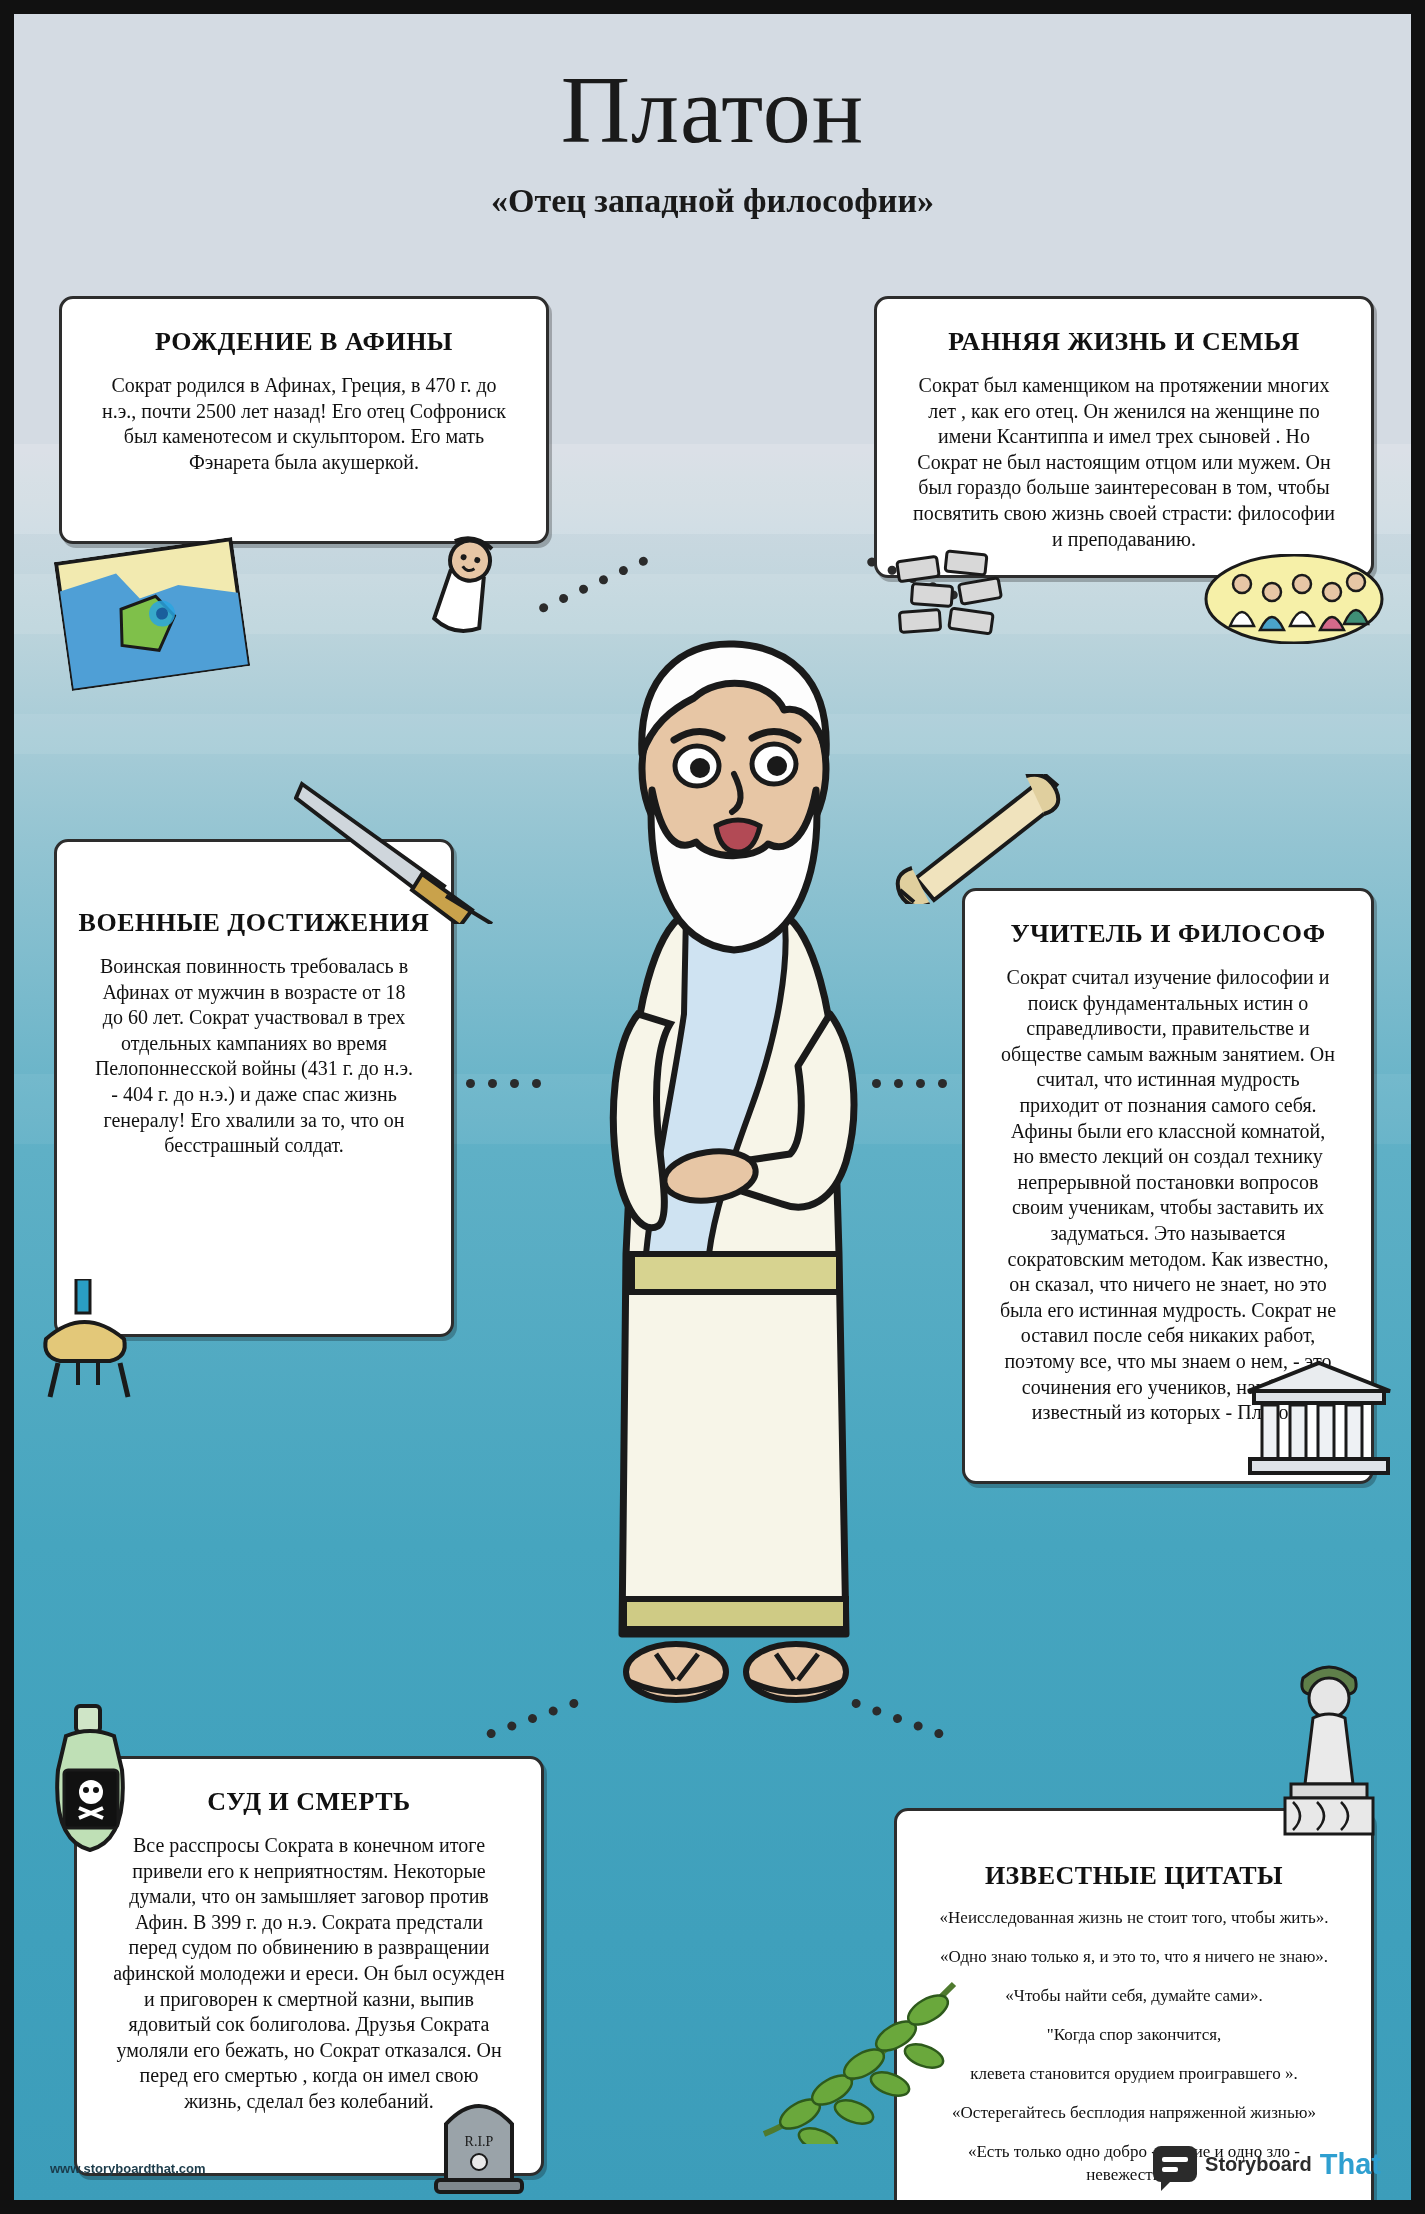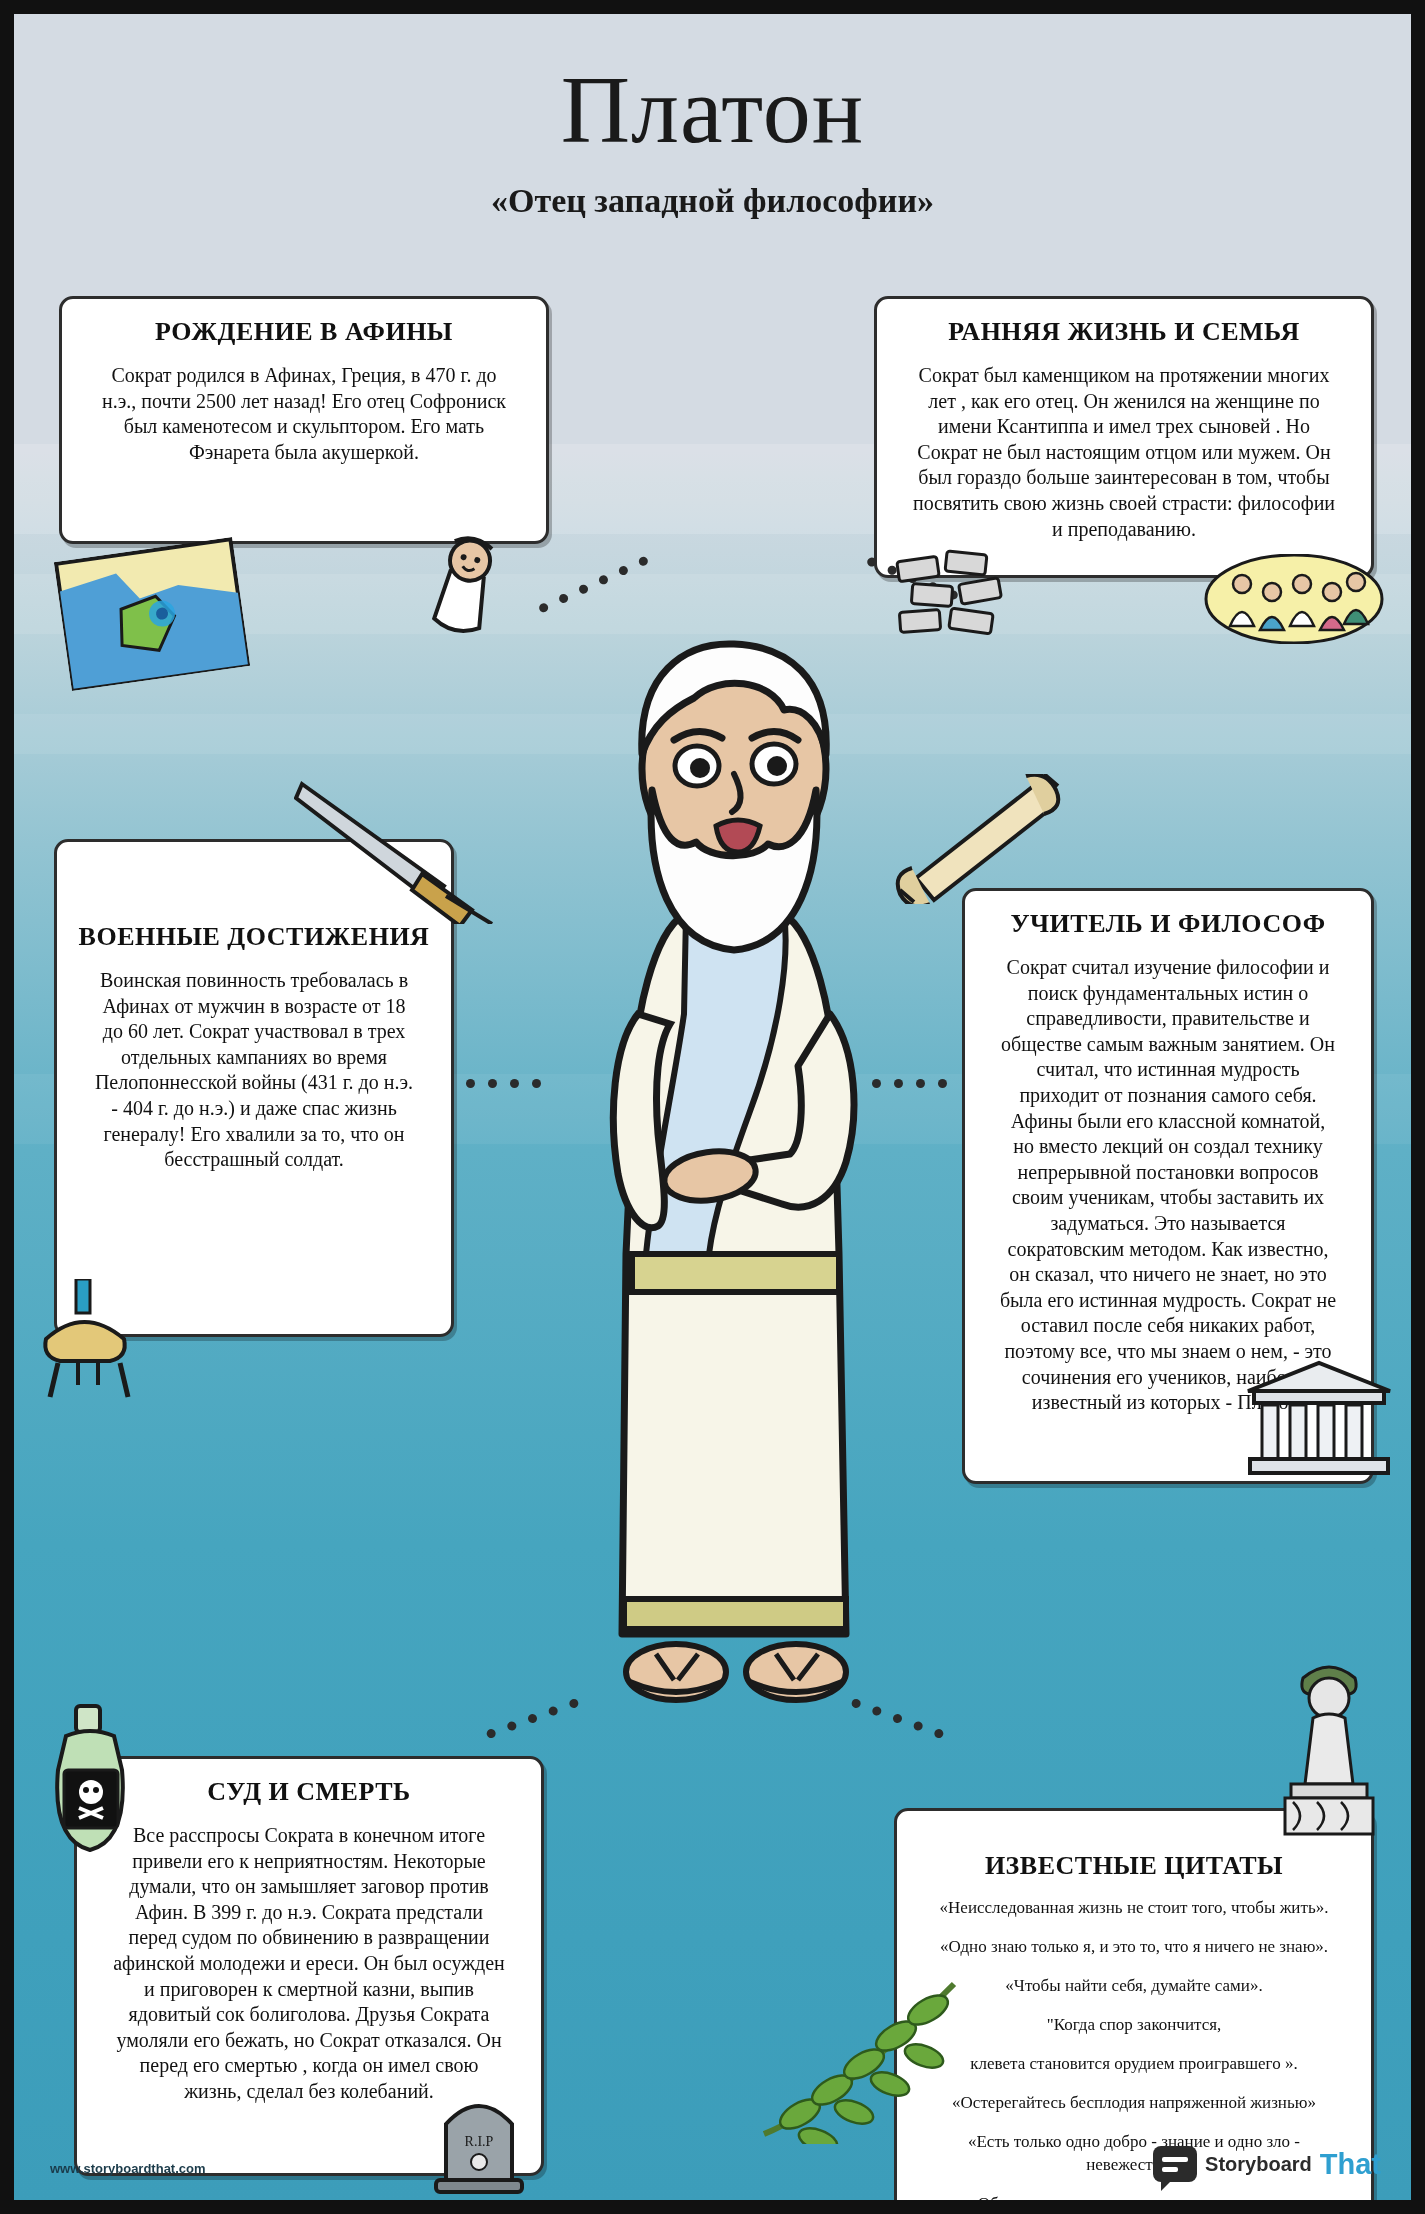--- a/index.html
+++ b/index.html
@@ -47,21 +47,21 @@
   .dates b{font-size:38px;}
 
   
   .panel{
     position:absolute;
     background:#fff;
     border:3px solid #2d2d2d;
     border-radius:14px;
     box-shadow:3px 4px 0 rgba(0,0,0,0.25);
     box-sizing:border-box;
-    padding:14px 18px;
+    padding:24px 18px;
     overflow:hidden;
   }
   .panel h2{
     margin:4px 0 10px;
     text-align:center;
     font-size:26px;
     font-weight:bold;
     letter-spacing:.5px;
     color:#111;
   }
@@ -166,21 +166,21 @@
     <h2>РОЖДЕНИЕ В АФИНЫ</h2>
     <p>Сократ родился в Афинах, Греция, в 470 г. до н.э., почти 2500 лет назад! Его отец Софрониск был каменотесом и скульптором. Его мать Фэнарета была акушеркой.</p>
   </div>
 
   <div class="panel" id="p-early">
     <h2>РАННЯЯ ЖИЗНЬ И СЕМЬЯ</h2>
     <p>Сократ был каменщиком на протяжении многих лет , как его отец. Он женился на женщине по имени Ксантиппа и имел трех сыновей . Но Сократ не был настоящим отцом или мужем. Он был гораздо больше заинтересован в том, чтобы посвятить свою жизнь своей страсти: философии и преподаванию.</p>
   </div>
 
   <div class="panel" id="p-military">
-    <h2 style="margin-top:66px">ВОЕННЫЕ ДОСТИЖЕНИЯ</h2>
+    <h2 style="margin-top:42px">ВОЕННЫЕ ДОСТИЖЕНИЯ</h2>
     <p>Воинская повинность требовалась в Афинах от мужчин в возрасте от 18 до 60 лет. Сократ участвовал в трех отдельных кампаниях во время Пелопоннесской войны (431 г. до н.э. - 404 г. до н.э.) и даже спас жизнь генералу! Его хвалили за то, что он бесстрашный солдат.</p>
   </div>
 
   <div class="panel" id="p-teacher">
     <h2>УЧИТЕЛЬ И ФИЛОСОФ</h2>
     <p>Сократ считал изучение философии и поиск фундаментальных истин о справедливости, правительстве и обществе самым важным занятием. Он считал, что истинная мудрость приходит от познания самого себя. Афины были его классной комнатой, но вместо лекций он создал технику непрерывной постановки вопросов своим ученикам, чтобы заставить их задуматься. Это называется сократовским методом. Как известно, он сказал, что ничего не знает, но это была его истинная мудрость. Сократ не оставил после себя никаких работ, поэтому все, что мы знаем о нем, - это сочинения его учеников, наиболее известный из которых - Платон.</p>
   </div>
 
   <div class="panel" id="p-trial">
     <h2>СУД И СМЕРТЬ</h2>

